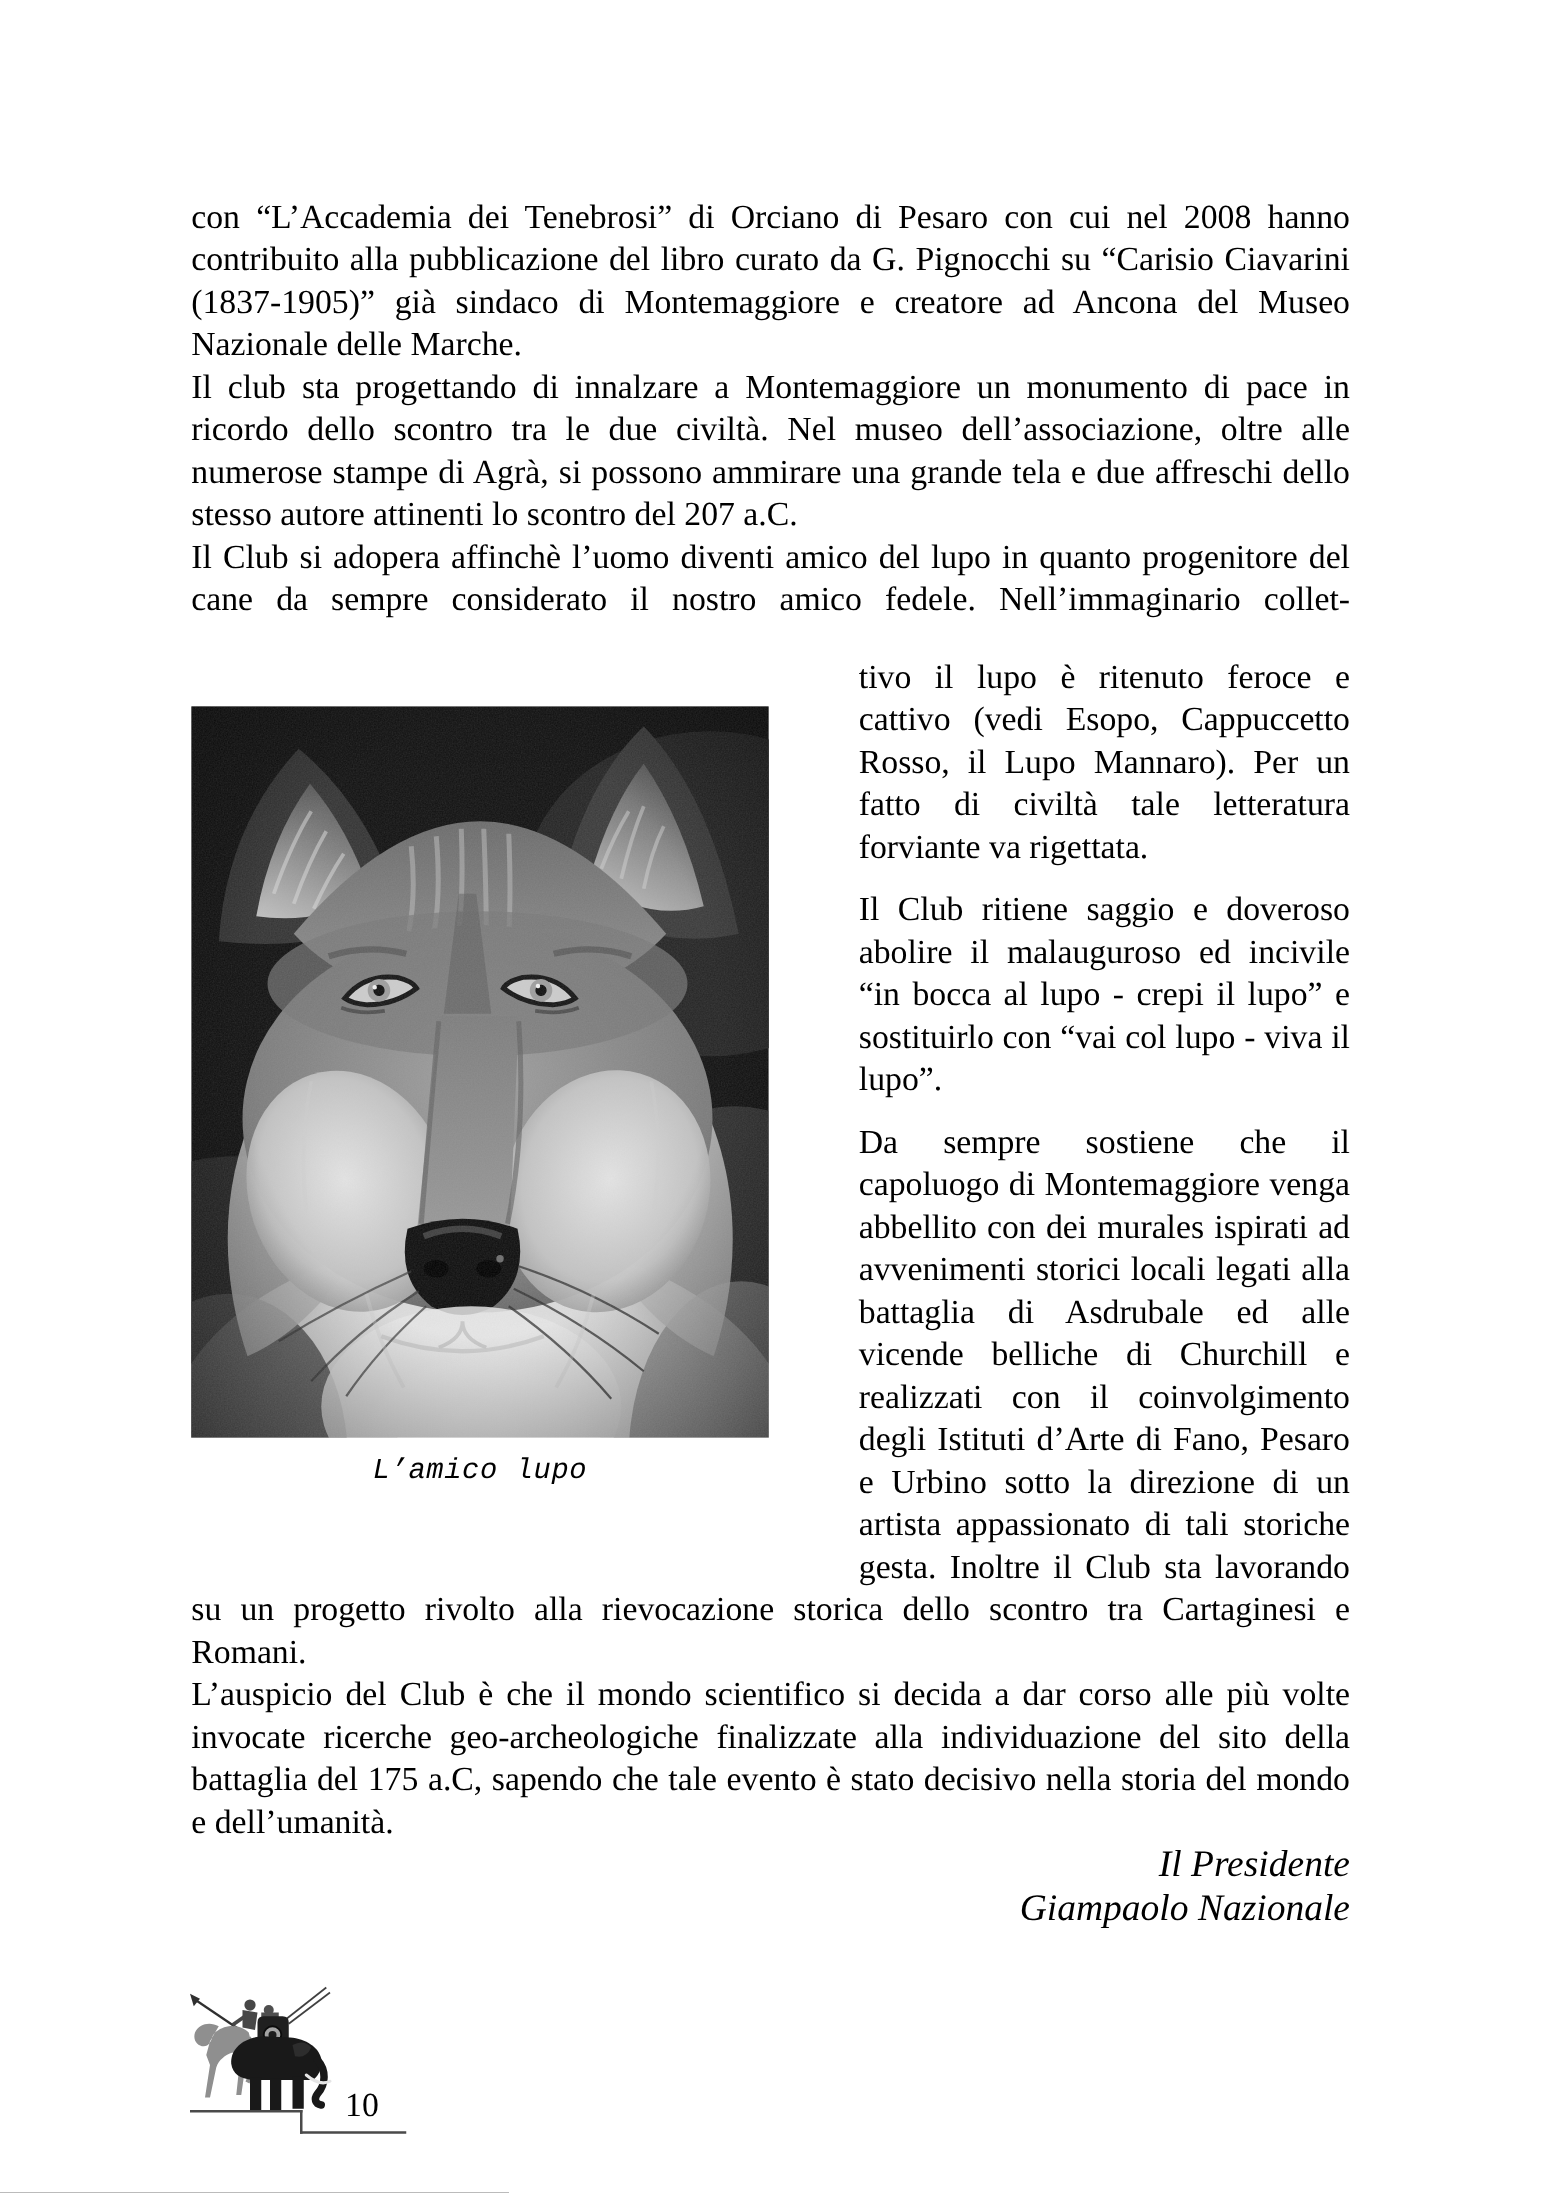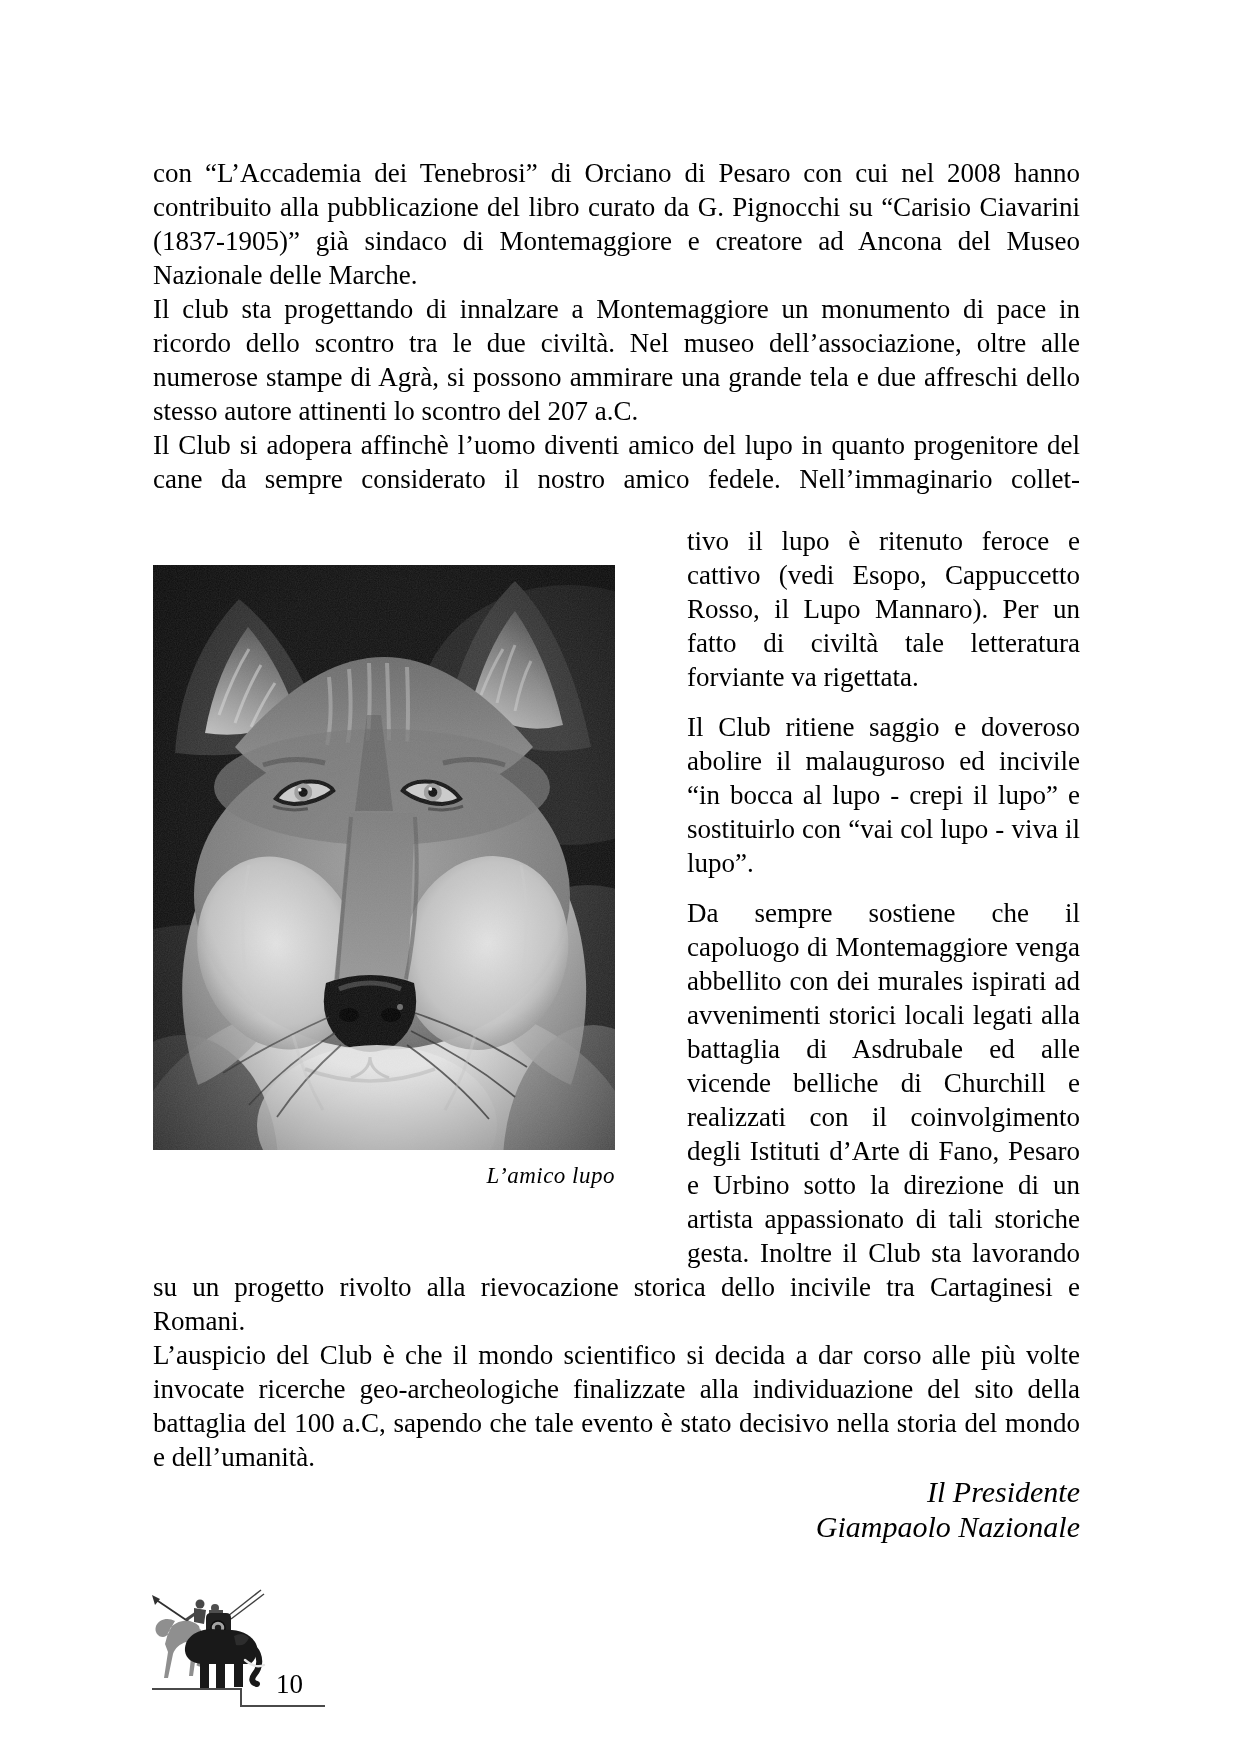--- a/index.html
+++ b/index.html
@@ -23,25 +23,26 @@
   p.justlast{text-align-last:justify;}
   .row{display:flex;align-items:flex-start;}
   figure.wolf{
     margin:69px 0 0 0;
     width:462px;
     flex:0 0 462px;
   }
   .photo{width:462px;height:585px;font-size:0;line-height:0;}
   figcaption{
     margin-top:12px;
-    text-align:right;
+    text-align:center;
     font-style:italic;
     font-size:23px;
     line-height:28px;
     letter-spacing:0.5px;
+    font-family:Liberation Mono, monospace;
   }
   .col{
     margin-left:72px;
     width:393px;
     padding-top:12px;
   }
   .col p{text-align:justify;margin-top:16px;}
   p.sig{
     text-align:right;
     font-style:italic;
@@ -188,22 +189,22 @@
         <figcaption>L’amico lupo</figcaption>
       </figure>
 
       <div class="col">
         <p>tivo il lupo è ritenuto feroce e cattivo (vedi Esopo, Cappuccetto Rosso, il Lupo Mannaro). Per un fatto di civiltà tale letteratura forviante va rigettata.</p>
         <p>Il Club ritiene saggio e doveroso abolire il malauguroso ed incivile “in bocca al lupo - crepi il lupo” e sostituirlo con “vai col lupo - viva il lupo”.</p>
         <p class="justlast">Da sempre sostiene che il capoluogo di Montemaggiore venga abbellito con dei murales ispirati ad avvenimenti storici locali legati alla battaglia di Asdrubale ed alle vicende belliche di Churchill e realizzati con il coinvolgimento degli Istituti d’Arte di Fano, Pesaro e Urbino sotto la direzione di un artista appassionato di tali storiche gesta. Inoltre il Club sta lavorando</p>
       </div>
     </div>
 
-    <p>su un progetto rivolto alla rievocazione storica dello incivile tra Cartaginesi e Romani.</p>
-    <p>L’auspicio del Club è che il mondo scientifico si decida a dar corso alle più volte invocate ricerche geo-archeologiche finalizzate alla individuazione del sito della battaglia del 100 a.C, sapendo che tale evento è stato decisivo nella storia del mondo e dell’umanità.</p>
+    <p>su un progetto rivolto alla rievocazione storica dello scontro tra Cartaginesi e Romani.</p>
+    <p>L’auspicio del Club è che il mondo scientifico si decida a dar corso alle più volte invocate ricerche geo-archeologiche finalizzate alla individuazione del sito della battaglia del 175 a.C, sapendo che tale evento è stato decisivo nella storia del mondo e dell’umanità.</p>
     <p class="sig">Il Presidente</p>
     <p class="sig">Giampaolo Nazionale</p>
   </div>
 
   <div class="elephant-wrap">
     <svg width="126" height="104" viewBox="0 0 126 104" xmlns="http://www.w3.org/2000/svg">
 
       <polygon points="10,9 18,13 13,19" fill="#303030"></polygon>
       <line x1="13" y1="13" x2="50" y2="38" stroke="#303030" stroke-width="1.8"></line>
 

